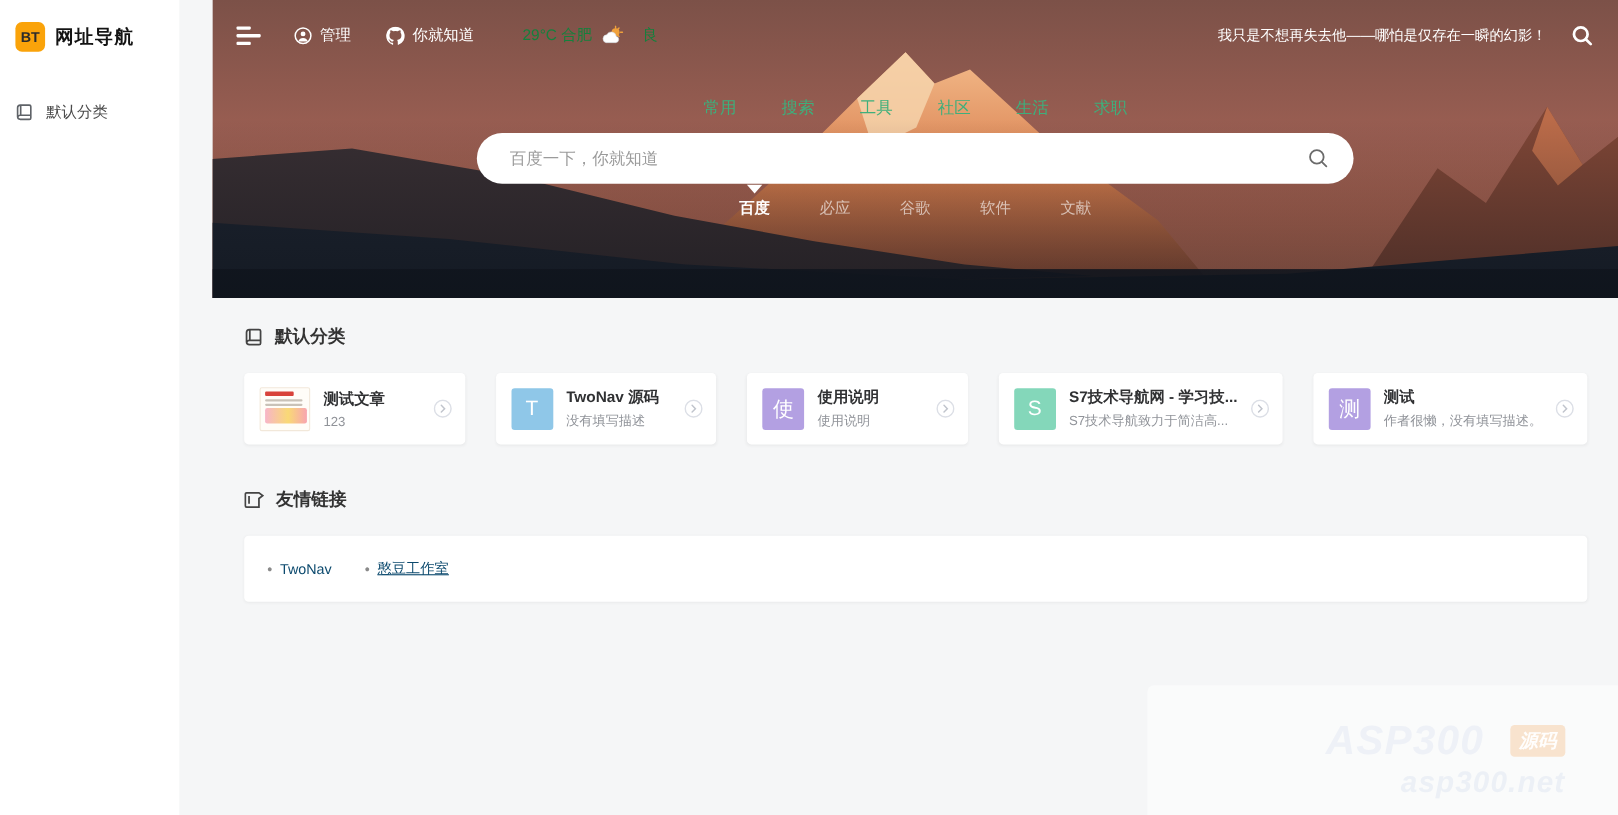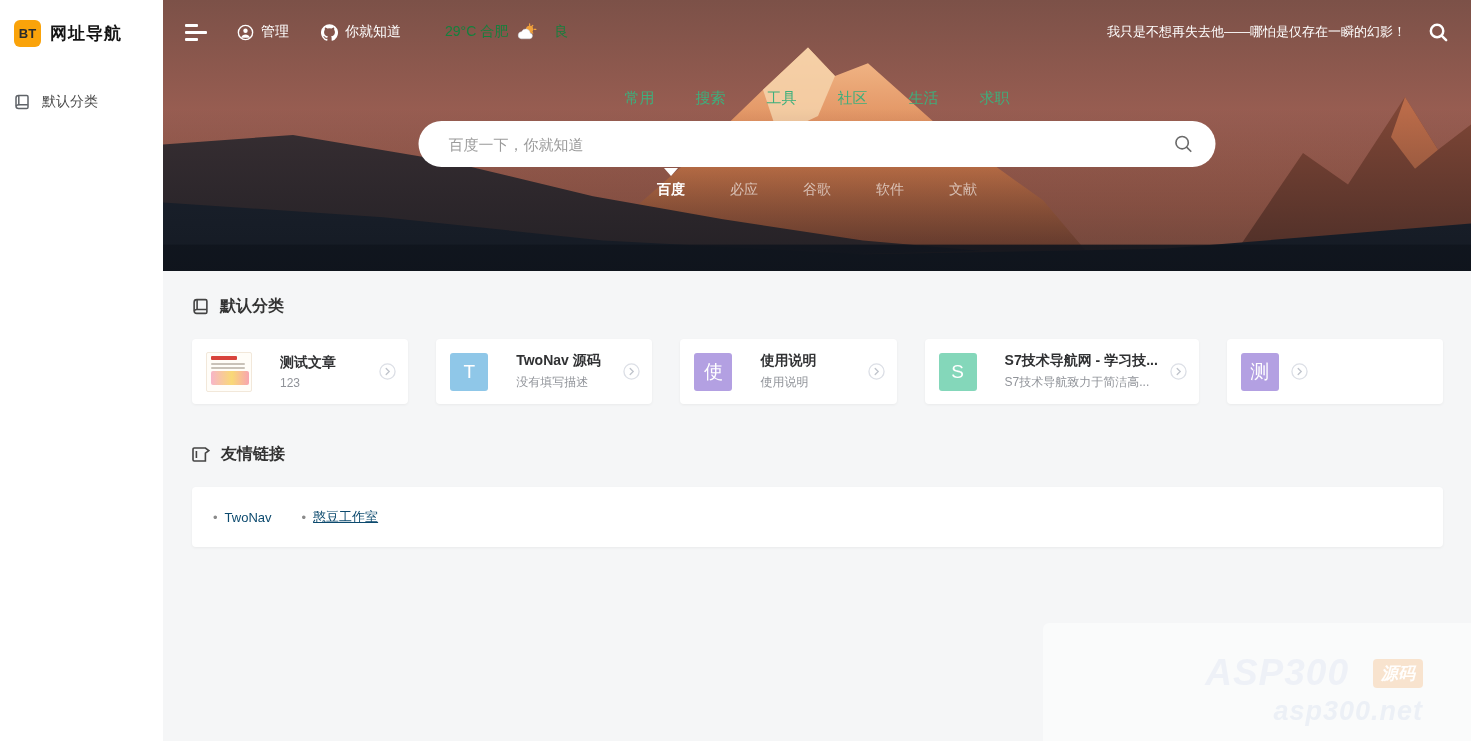--- a/index.html
+++ b/index.html
@@ -1,18 +1,18 @@
 <!DOCTYPE html>
 <html><head>
 <meta charset="utf-8">
 <style>
   * { margin:0; padding:0; box-sizing:border-box; }
   html,body { width:1471px; height:741px; overflow:hidden; }
   body { font-family:"Liberation Sans","DejaVu Sans",sans-serif; background:#f5f6f7; }
-  .app { display:flex; width:100%; height:100%; }
+  .app { display:flex; width:100%; height:100%;gap:30px; }
 
   
   .sidebar { width:163px; background:#fff; flex-shrink:0; z-index:3; position:relative; }
   .logo-row { display:flex; align-items:center; gap:9px; padding:20px 14px 18px; cursor:pointer; }
   .logo-badge { width:27px; height:27px; background:#faa30a; border-radius:6px; display:grid; place-items:center;
                 font-weight:bold; font-size:13px; color:#2b2b2b; }
   .site-title { font-weight:bold; font-size:17px; color:#141414; letter-spacing:1px; white-space:nowrap; }
   .side-item { display:flex; align-items:center; gap:12px; padding:10px 14px; margin-top:18px;
                font-size:14px; color:#4a4a4a; cursor:pointer; }
   .side-item svg { flex-shrink:0; }
@@ -60,21 +60,21 @@
   .card { background:#fff; border-radius:4px; height:65px; display:flex; align-items:center; padding:0 12px 0 14px;
           gap:12px; box-shadow:0 1px 3px rgba(0,0,0,.05); cursor:pointer; }
   .card-icon { width:38px; height:38px; border-radius:3px; display:grid; place-items:center; color:#fff;
                font-size:19px; flex-shrink:0; }
   .card-thumb { width:46px; height:40px; border-radius:2px; background:#fffdf8; border:1px solid #f2e8da;
                 flex-shrink:0; overflow:hidden; padding:3px 4px; }
   .card-thumb .t-red { height:4px; width:26px; background:#d8433b; border-radius:1px; margin-bottom:3px; }
   .card-thumb .t-line { height:2px; width:34px; background:#c9c2b8; border-radius:1px; margin-bottom:2px; }
   .card-thumb .t-blob { height:14px; width:38px; margin-top:2px; border-radius:2px;
                 background:linear-gradient(90deg,#f7b5c8,#f9d976 55%,#f8a5b0); }
-  .card-text { flex:1; min-width:0;margin-left:16px; }
+  .card-text { flex:1; min-width:0; }
   .card-title { font-size:14px; font-weight:bold; color:#303133; white-space:nowrap; overflow:hidden; text-overflow:ellipsis; }
   .card-desc { font-size:12px; color:#909399; margin-top:4px; white-space:nowrap; overflow:hidden; text-overflow:ellipsis; }
   .card-arrow { flex-shrink:0; display:inline-flex; }
 
   .links-card { background:#fff; border-radius:4px; height:60px; display:flex; align-items:center; gap:30px;
                 padding:0 21px; box-shadow:0 1px 3px rgba(0,0,0,.05); }
   .friend-link { font-size:13px; color:#0c4a6e; cursor:pointer; display:inline-flex; align-items:center; gap:7px; }
   .friend-link::before { content:"•"; color:#8a8a8a; font-size:13px; }
   .friend-link.underlined span { text-decoration:underline; }
 
@@ -285,20 +285,24 @@
           <span class="card-arrow">
             <svg width="17" height="17" viewBox="0 0 18 18">
                 <circle cx="9" cy="9" r="8" fill="none" stroke="#dcdfe6" stroke-width="1.4"></circle>
                 <path d="M7.6 5.8 10.8 9l-3.2 3.2" fill="none" stroke="#c0c4cc" stroke-width="1.4" stroke-linecap="round"></path>
               </svg>
           </span>
         </div>
 
         <div class="card">
           <span class="card-icon" style="background: rgb(179, 160, 226);">测</span>
+          <span class="card-text">
+            <span class="card-title" style="display:block">测试</span>
+            <span class="card-desc" style="display:block">作者很懒，没有填写描述。</span>
+          </span>
           <span class="card-arrow">
             <svg width="17" height="17" viewBox="0 0 18 18">
                 <circle cx="9" cy="9" r="8" fill="none" stroke="#dcdfe6" stroke-width="1.4"></circle>
                 <path d="M7.6 5.8 10.8 9l-3.2 3.2" fill="none" stroke="#c0c4cc" stroke-width="1.4" stroke-linecap="round"></path>
               </svg>
           </span>
         </div>
       </div>
 
       <div class="section-head">

